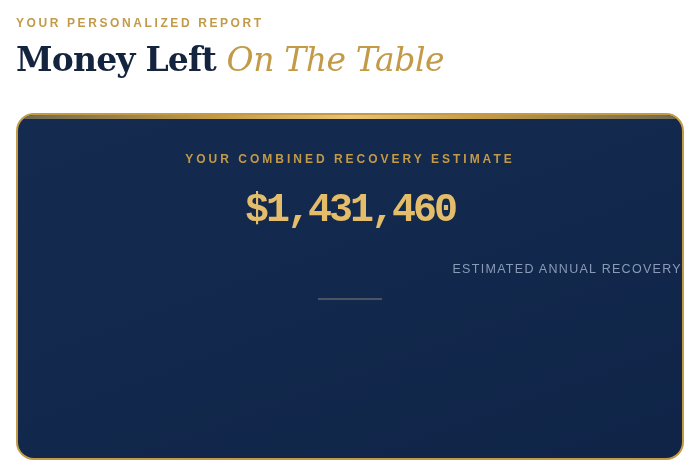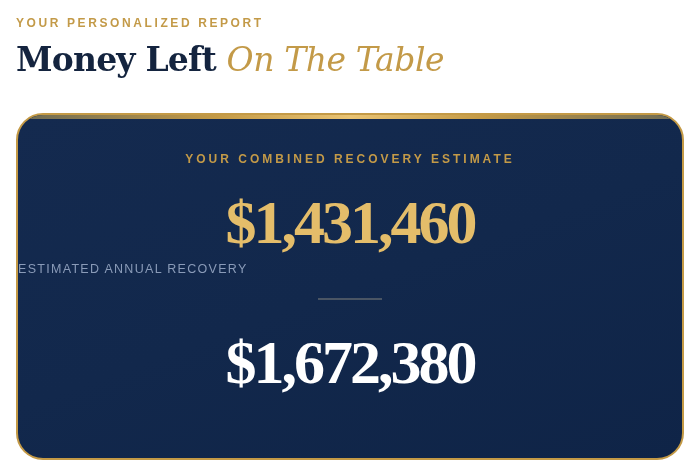--- a/index.html
+++ b/index.html
@@ -44,21 +44,21 @@
       margin-top: 38px;
     }
     .card {
       position: absolute;
       left: 16px;
       top: 113px;
       width: 668px;
       height: 347px;
       box-sizing: border-box;
       border: 2px solid #c49a46;
-      border-radius: 27px;
+      border-radius: 18px;
       background: linear-gradient(160deg, #142a4f 0%, #12284c 50%, #0f2447 100%);
       overflow: hidden;
     }
     .card .topbar {
       position: absolute;
       left: 0;
       right: 0;
       top: 0;
       height: 4px;
       background: linear-gradient(90deg, #6b6a55 0%, #c49a46 30%, #e9c373 50%, #c49a46 70%, #6b6a55 100%);
@@ -73,39 +73,39 @@
       font-weight: 700;
       font-size: 12px;
       letter-spacing: 3px;
       color: #c39a48;
     }
     .amount {
       position: absolute;
       left: 0;
       right: 0;
       text-align: center;
-      font-family: Liberation Serif, serif;
+      font-family: Liberation Mono, monospace;
       font-weight: 700;
-      font-size: 62px;
+      font-size: 40px;
       letter-spacing: -3px;
       line-height: 1;
     }
     .amount.primary {
       top: 76px;
       color: #e4bd6a;
     }
     .amount.secondary {
       top: 216px;
       color: #ffffff;
     }
     .sublabel {
       position: absolute;
       left: 0;
       right: 0;
-      text-align: left;
+      text-align: right;
       font-family: "Liberation Sans", "DejaVu Sans", sans-serif;
       font-size: 12.5px;
       letter-spacing: 1.3px;
       color: #8a9bb8;
     }
     .sublabel.primary { top: 147px; }
     .sublabel.secondary { top: 289px; }
     .divider {
       position: absolute;
       left: 300px;
@@ -127,15 +127,14 @@
 
   <div class="card">
     <div class="topbar"></div>
     <div class="card-eyebrow">YOUR COMBINED RECOVERY ESTIMATE</div>
 
     <div class="amount primary">$1,431,460</div>
     <div class="sublabel primary">ESTIMATED ANNUAL RECOVERY</div>
 
     <div class="divider"></div>
 
-    <div class="amount secondary">$1,672,380</div>
   </div>
 </div>
 
 </body></html>

